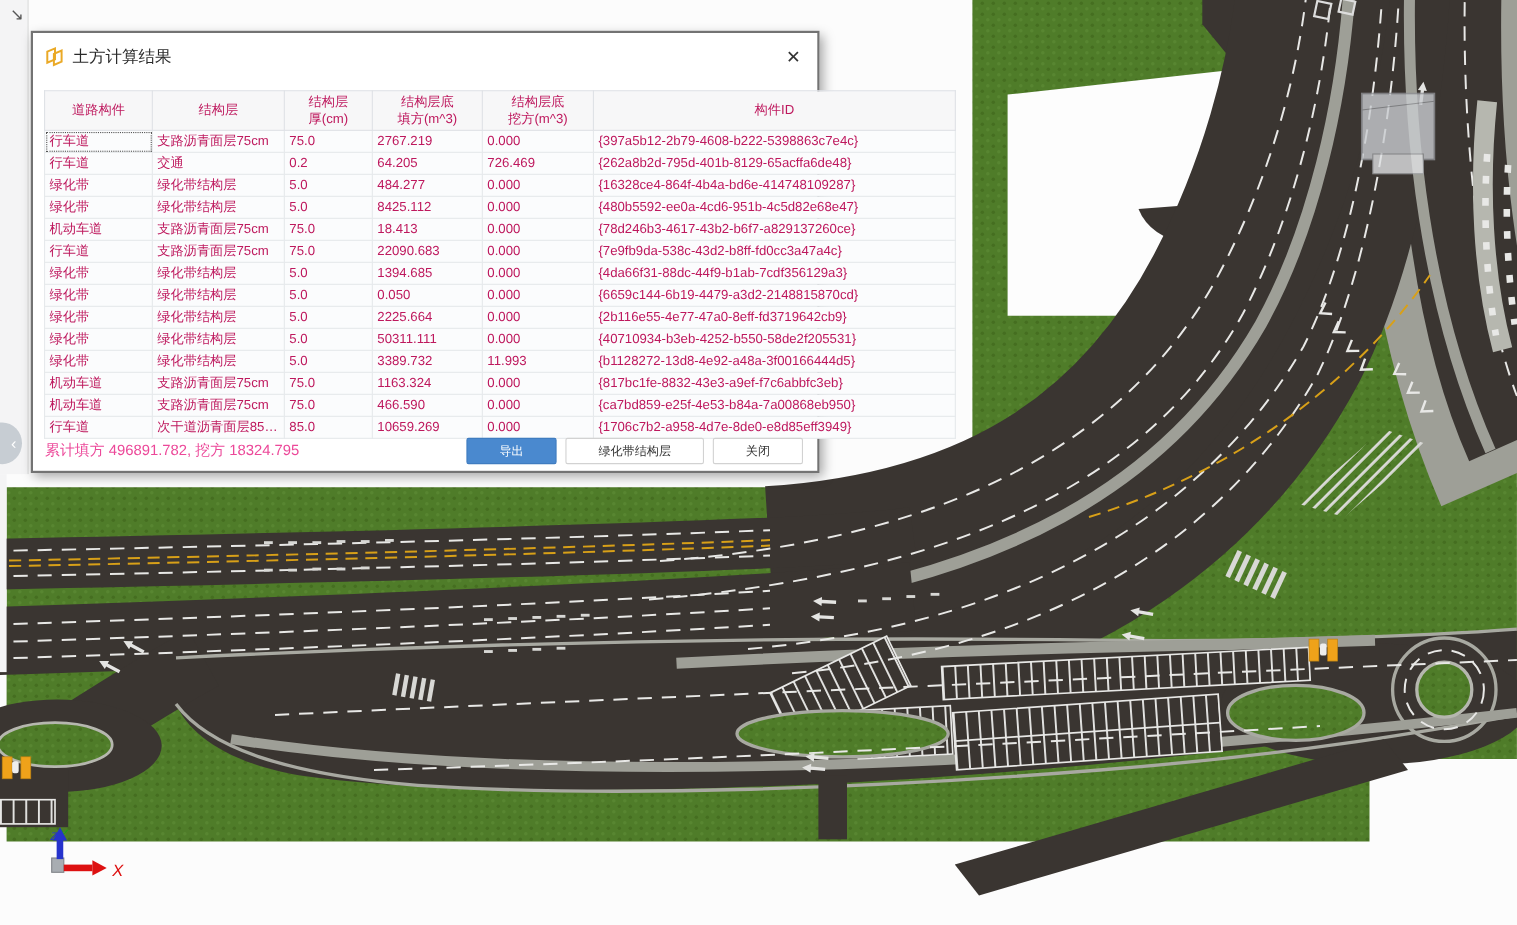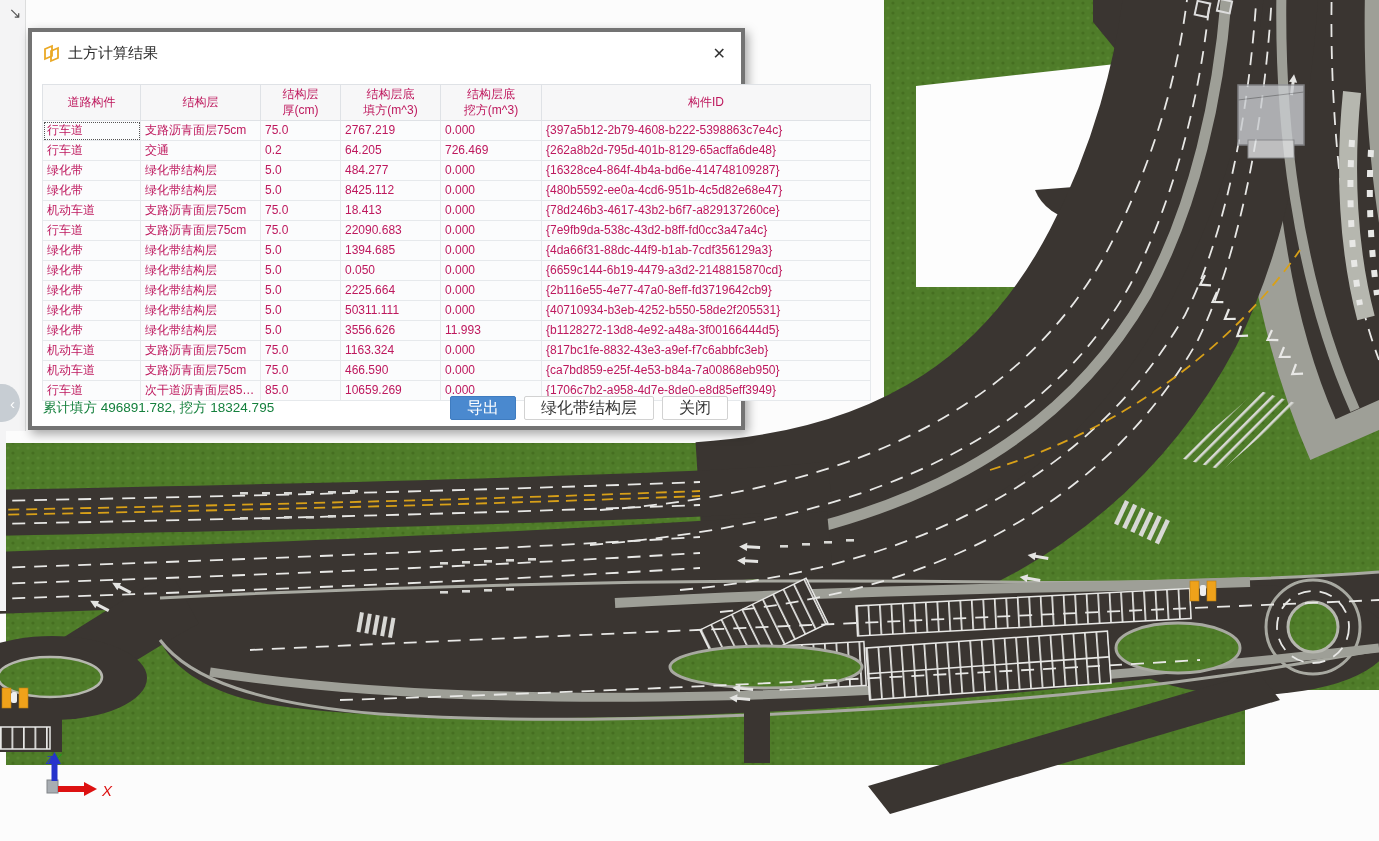--- a/index.html
+++ b/index.html
@@ -31,37 +31,37 @@
 .axZ{fill:#2633cc;font:italic 10px "Liberation Sans",sans-serif}
 
 .left-strip{position:absolute;left:0;top:0;width:26px;height:431px;background:#f4f4f5;border-right:1px solid #dcdddd}
 .left-strip2{position:absolute;left:0;top:431px;width:6px;height:180px;background:#f4f4f5}
 .collapse-btn{position:absolute;left:-16px;top:384px;width:36px;height:38px;border-radius:50%;
   background:#c7cdd3;color:#fff;font-size:15px;display:flex;align-items:center;justify-content:flex-end;
   padding-right:5px;cursor:pointer}
 .resize-arrow{position:absolute;left:9px;top:4px;font-size:15px;color:#555}
 
 .dialog{position:absolute;left:28px;top:28px;width:717px;height:402px;background:#fff;
-  border:4px solid #737373;box-shadow:3px 4px 10px rgba(0,0,0,.35)}
+  border:2px solid #737373;box-shadow:3px 4px 10px rgba(0,0,0,.35)}
 .dlg-header{position:relative;height:52px}
 .dlg-icon{position:absolute;left:10px;top:11px;width:20px;height:20px}
 .dlg-title{position:absolute;left:36px;top:12px;font-size:15px;color:#2a2a2a}
 .dlg-close{position:absolute;right:13px;top:10px;font-size:16px;color:#333;cursor:pointer;padding:2px}
 .tbl-wrap{margin-left:10px;width:830px}
 table{border-collapse:collapse;table-layout:fixed;width:828px;font-size:12px;color:#be185d}
 th{font-weight:normal;background:#f7f7f8;border:1px solid #dfe2e6;height:36px;
   text-align:center;white-space:pre-line;line-height:1.3;padding:1px 3px}
 td{background:#fbfcfd;border:1px solid #e6e9ec;height:20px;padding:0 4px;
   white-space:nowrap;overflow:hidden;line-height:19px}
 td.sel{outline:1px dotted #555;outline-offset:-2px}
 .c0{width:98px}.c1{width:120px}.c2{width:80px}.c3{width:100px}.c4{width:101px}.c5{width:329px}
 .dlg-footer{position:absolute;left:0;bottom:0;width:100%;height:34px}
-.summary{position:absolute;left:11px;top:7px;font-size:13.5px;color:#15803d}
+.summary{position:absolute;left:11px;top:7px;font-size:13.5px;color:#ec4899}
 .btns{position:absolute;right:13px;top:4px;display:flex;gap:8px}
-.btn{font-size:16px;height:24px;padding:0 16px;border:1px solid #d2d2d2;background:#fff;
+.btn{font-size:11px;height:24px;padding:0 29px;border:1px solid #d2d2d2;background:#fff;
   color:#333;border-radius:2px;cursor:pointer;font-family:inherit}
 .btn.primary{background:var(--c-accent_blue);border-color:#3f7cc0;color:#fff}
 </style>
 </head>
 <body>
 
 <div class="stage">
 
 <svg class="scene" viewBox="0 0 1379 841" xmlns="http://www.w3.org/2000/svg">
   <defs>
@@ -376,21 +376,21 @@
               <td>绿化带结构层</td>
               <td>5.0</td>
               <td>50311.111</td>
               <td>0.000</td>
               <td>{40710934-b3eb-4252-b550-58de2f205531}</td>
             </tr>
             <tr>
               <td>绿化带</td>
               <td>绿化带结构层</td>
               <td>5.0</td>
-              <td>3556.626</td>
+              <td>3389.732</td>
               <td>11.993</td>
               <td>{b1128272-13d8-4e92-a48a-3f00166444d5}</td>
             </tr>
             <tr>
               <td>机动车道</td>
               <td>支路沥青面层75cm</td>
               <td>75.0</td>
               <td>1163.324</td>
               <td>0.000</td>
               <td>{817bc1fe-8832-43e3-a9ef-f7c6abbfc3eb}</td>

